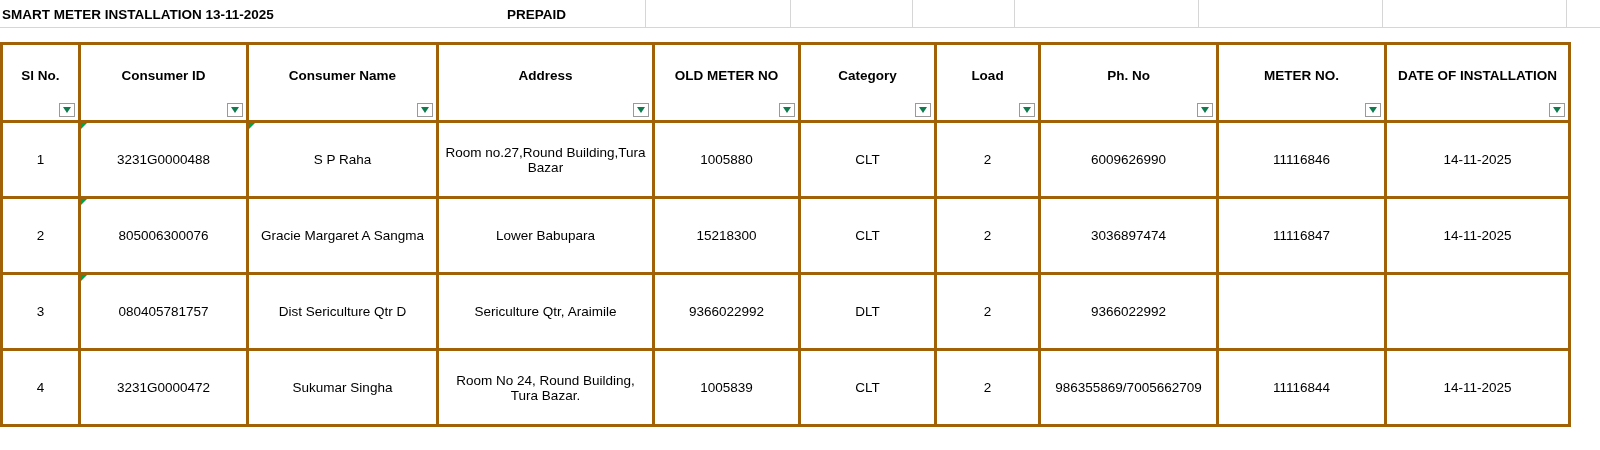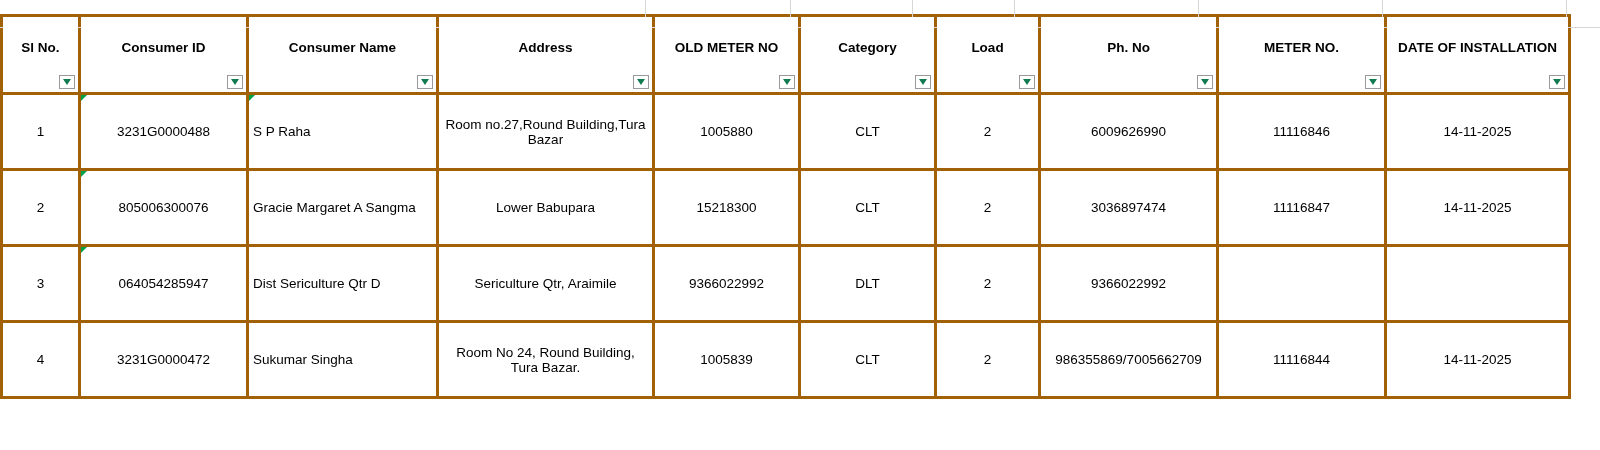--- a/index.html
+++ b/index.html
@@ -80,21 +80,21 @@
     display: flex;
     align-items: center;
     justify-content: center;
   }
   .filter-btn svg { display: block; }
 
   tbody td {
     height: 76px;
     text-align: center;
   }
-  td.left { text-align: left; padding-left: 6px; }
+  td.left { text-align: center; padding-left: 6px; }
 
   
   .corner-mark {
     position: absolute;
     left: 0;
     top: 0;
     width: 0;
     height: 0;
     border-left: 6px solid #00a24a;
     border-bottom: 6px solid transparent;
@@ -146,20 +146,25 @@
     <div class="hline" style="top:27px"></div>
     <div class="vline" style="left:645px"></div>
     <div class="vline" style="left:790px"></div>
     <div class="vline" style="left:912px"></div>
     <div class="vline" style="left:1014px"></div>
     <div class="vline" style="left:1198px"></div>
     <div class="vline" style="left:1382px"></div>
     <div class="vline" style="left:1566px"></div>
   </div>
 
+  <div class="title-row">
+    <div class="title-cell title-main">SMART METER INSTALLATION 13-11-2025</div>
+    <div class="title-cell title-prepaid">PREPAID</div>
+    <div class="title-spacer"></div>
+  </div>
 
   <div class="grid-gap"></div>
 
   <table class="data">
     <colgroup>
       <col class="c1">
         <col class="c2">
         <col class="c3">
         <col class="c4">
         <col class="c5">
@@ -284,21 +289,21 @@
         <td>CLT</td>
         <td>2</td>
         <td>3036897474</td>
         <td>11116847</td>
         <td>14-11-2025</td>
       </tr>
       <tr>
         <td>3</td>
         <td class="marked">
           <span class="corner-mark"></span>
-          <span>064054285947</span>
+          <span>080405781757</span>
         </td>
         <td class="left">Dist Sericulture Qtr D</td>
         <td>Sericulture Qtr, Araimile</td>
         <td>9366022992</td>
         <td>DLT</td>
         <td>2</td>
         <td>9366022992</td>
         <td></td>
         <td></td>
       </tr>

